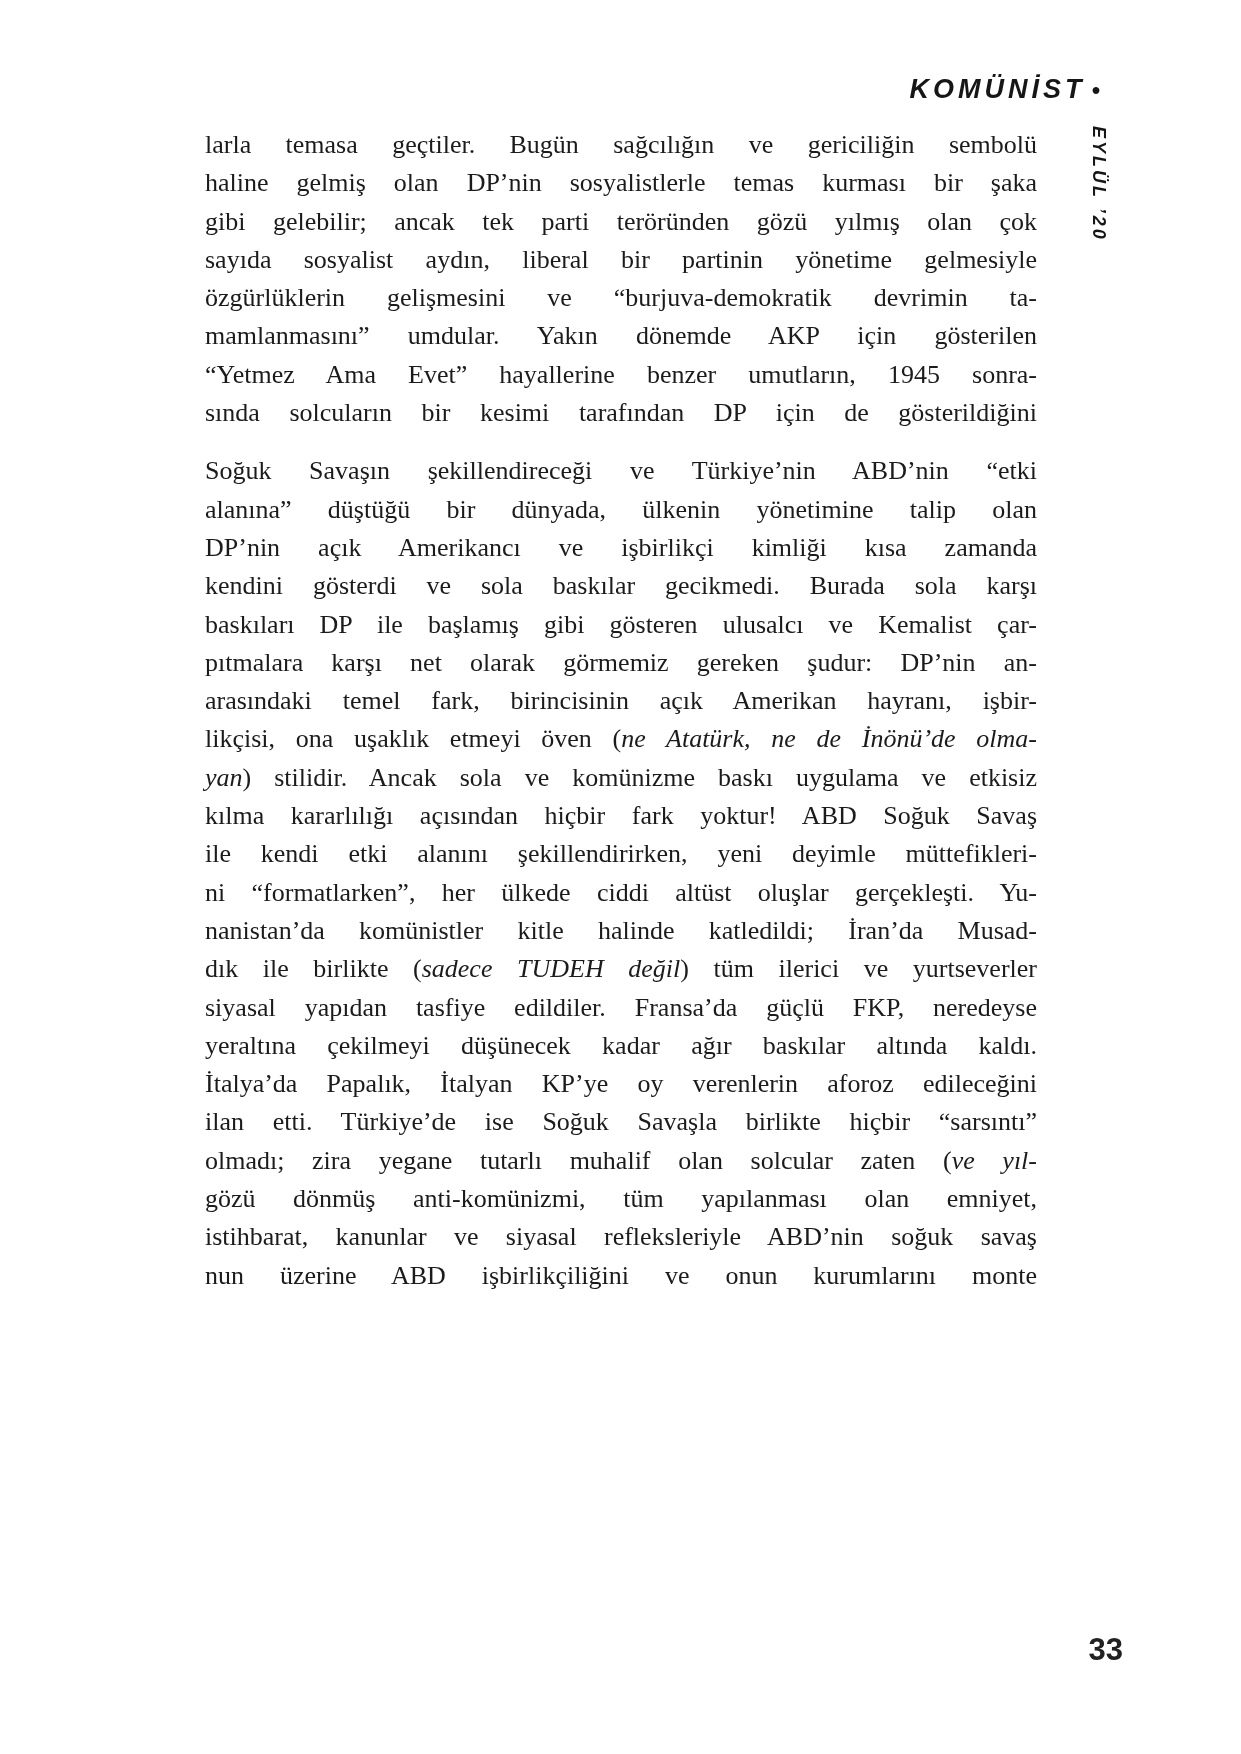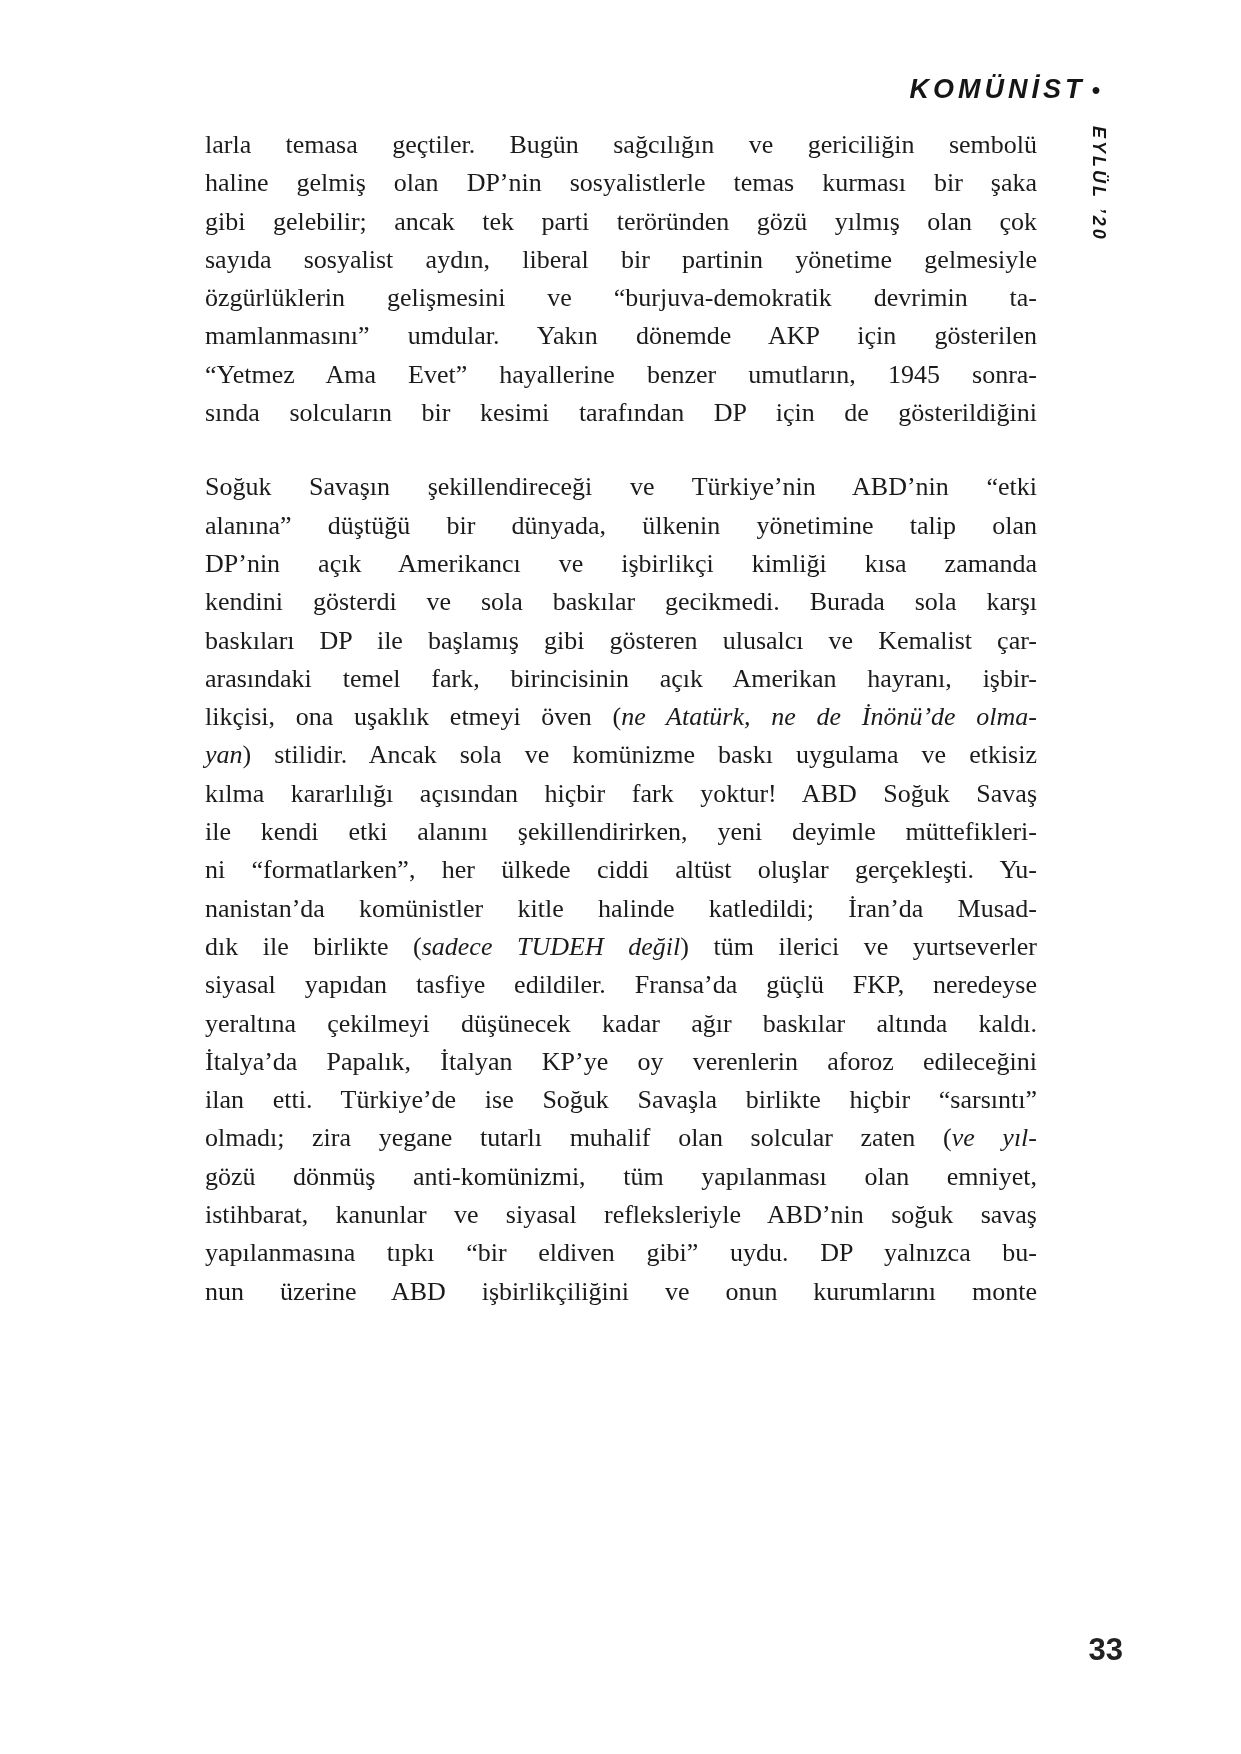--- a/index.html
+++ b/index.html
@@ -47,21 +47,21 @@
   
   .body-text {
     position: absolute;
     left: 205px;
     top: 126px;
     width: 832px;
     font-size: 26px;
     line-height: 38.3px;
     color: #1b1b1b;
   }
-  .para + .para { margin-top: 36px; }
+  .para + .para { margin-top: 20px; }
   .line {
     text-align: justify;
     text-align-last: justify;
   }
   .line.flush { text-align-last: left; }
   .it { font-style: italic; }
   
   .pagenum {
     position: absolute;
     top: 1632px;
@@ -93,35 +93,35 @@
         <div class="line"><span>mamlanmasını” umdular. Yakın dönemde AKP için gösterilen</span></div>
         <div class="line"><span>“Yetmez Ama Evet” hayallerine benzer umutların, 1945 sonra-</span></div>
         <div class="line"><span>sında solcuların bir kesimi tarafından DP için de gösterildiğini</span></div>
       </div>
       <div class="para">
         <div class="line"><span>Soğuk Savaşın şekillendireceği ve Türkiye’nin ABD’nin “etki</span></div>
         <div class="line"><span>alanına” düştüğü bir dünyada, ülkenin yönetimine talip olan</span></div>
         <div class="line"><span>DP’nin açık Amerikancı ve işbirlikçi kimliği kısa zamanda</span></div>
         <div class="line"><span>kendini gösterdi ve sola baskılar gecikmedi. Burada sola karşı</span></div>
         <div class="line"><span>baskıları DP ile başlamış gibi gösteren ulusalcı ve Kemalist çar-</span></div>
+        <div class="line"><span>pıtmalara karşı net olarak görmemiz gereken şudur: DP’nin an-</span></div>
         <div class="line"><span>arasındaki temel fark, birincisinin açık Amerikan hayranı, işbir-</span></div>
         <div class="line"><span>likçisi, ona uşaklık etmeyi öven (</span><span class="it">ne Atatürk, ne de İnönü’de olma-</span></div>
         <div class="line"><span class="it">yan</span><span>) stilidir. Ancak sola ve komünizme baskı uygulama ve etkisiz</span></div>
         <div class="line"><span>kılma kararlılığı açısından hiçbir fark yoktur! ABD Soğuk Savaş</span></div>
         <div class="line"><span>ile kendi etki alanını şekillendirirken, yeni deyimle müttefikleri-</span></div>
         <div class="line"><span>ni “formatlarken”, her ülkede ciddi altüst oluşlar gerçekleşti. Yu-</span></div>
         <div class="line"><span>nanistan’da komünistler kitle halinde katledildi; İran’da Musad-</span></div>
         <div class="line"><span>dık ile birlikte (</span><span class="it">sadece TUDEH değil</span><span>) tüm ilerici ve yurtseverler</span></div>
         <div class="line"><span>siyasal yapıdan tasfiye edildiler. Fransa’da güçlü FKP, neredeyse</span></div>
         <div class="line"><span>yeraltına çekilmeyi düşünecek kadar ağır baskılar altında kaldı.</span></div>
         <div class="line"><span>İtalya’da Papalık, İtalyan KP’ye oy verenlerin aforoz edileceğini</span></div>
         <div class="line"><span>ilan etti. Türkiye’de ise Soğuk Savaşla birlikte hiçbir “sarsıntı”</span></div>
         <div class="line"><span>olmadı; zira yegane tutarlı muhalif olan solcular zaten (</span><span class="it">ve yıl-</span></div>
         <div class="line"><span>gözü dönmüş anti-komünizmi, tüm yapılanması olan emniyet,</span></div>
         <div class="line"><span>istihbarat, kanunlar ve siyasal refleksleriyle ABD’nin soğuk savaş</span></div>
-        <div class="line"><span>yapılanmasına tıpkı “bir eldiven gibi” uydu. DP yalnızca bu-</span></div>
         <div class="line"><span>nun üzerine ABD işbirlikçiliğini ve onun kurumlarını monte</span></div>
       </div>
     </div>
 
   <div class="pagenum">33</div>
 
 </div>
 
 </body></html>

